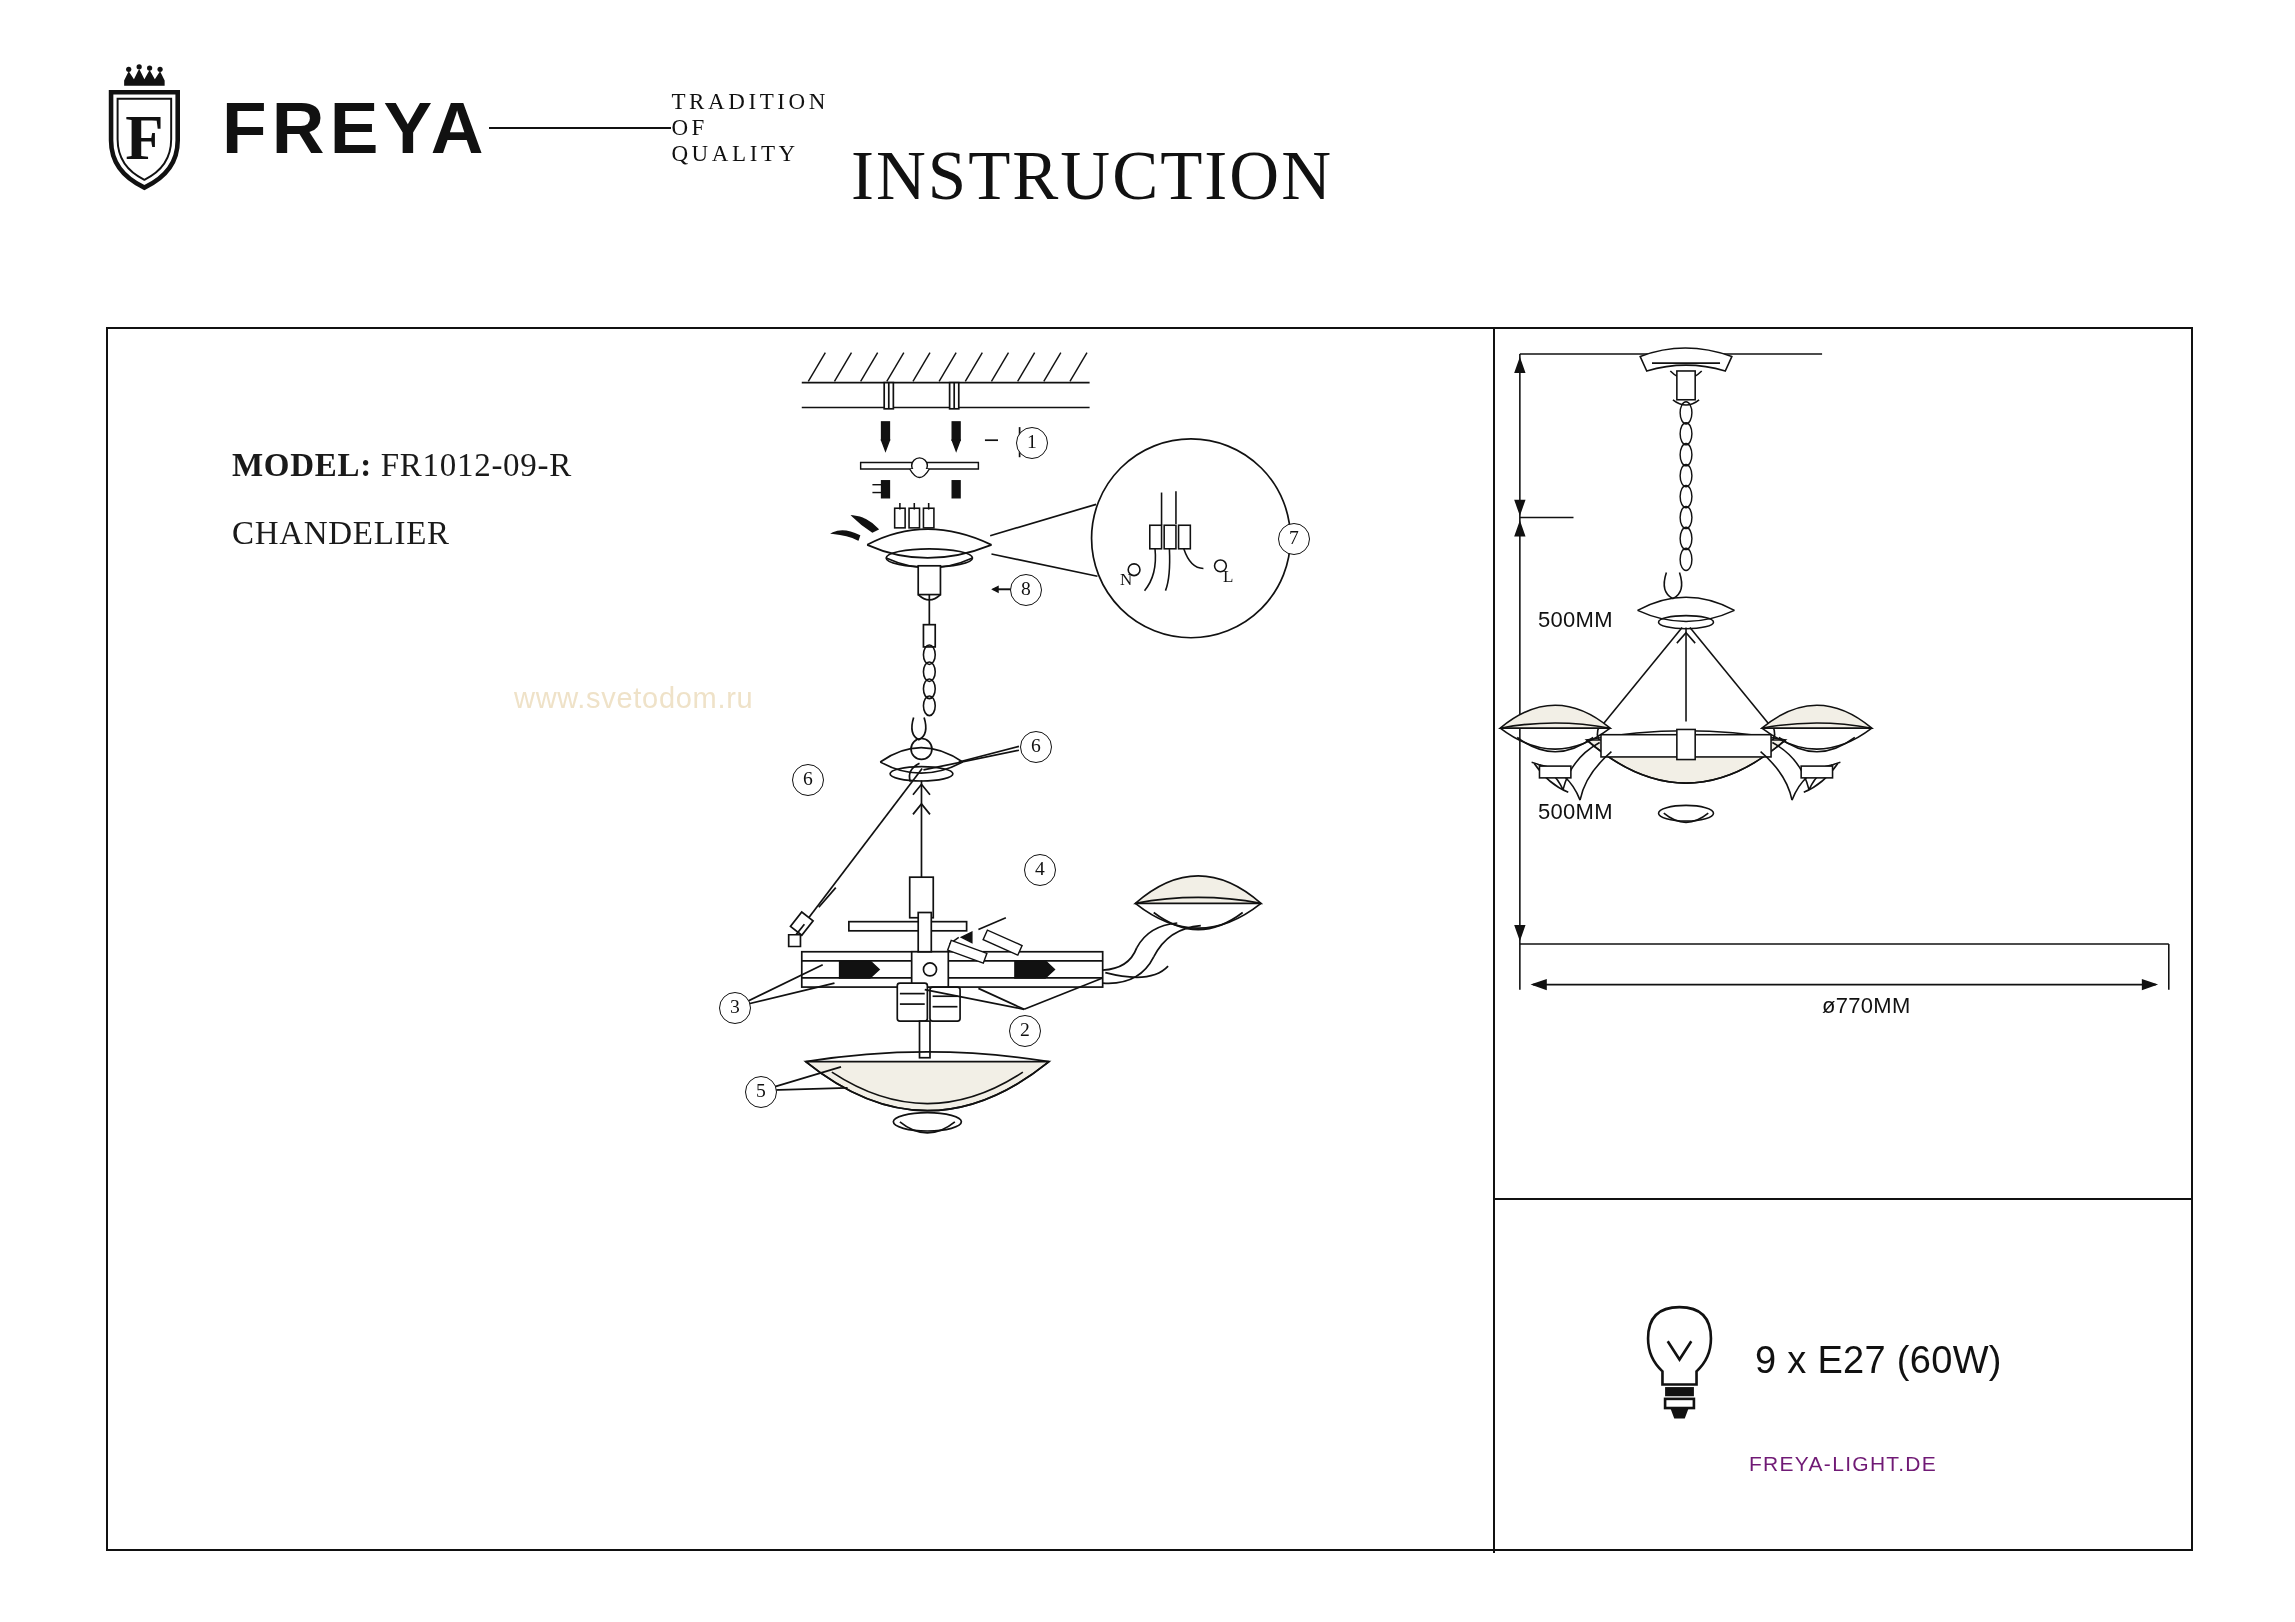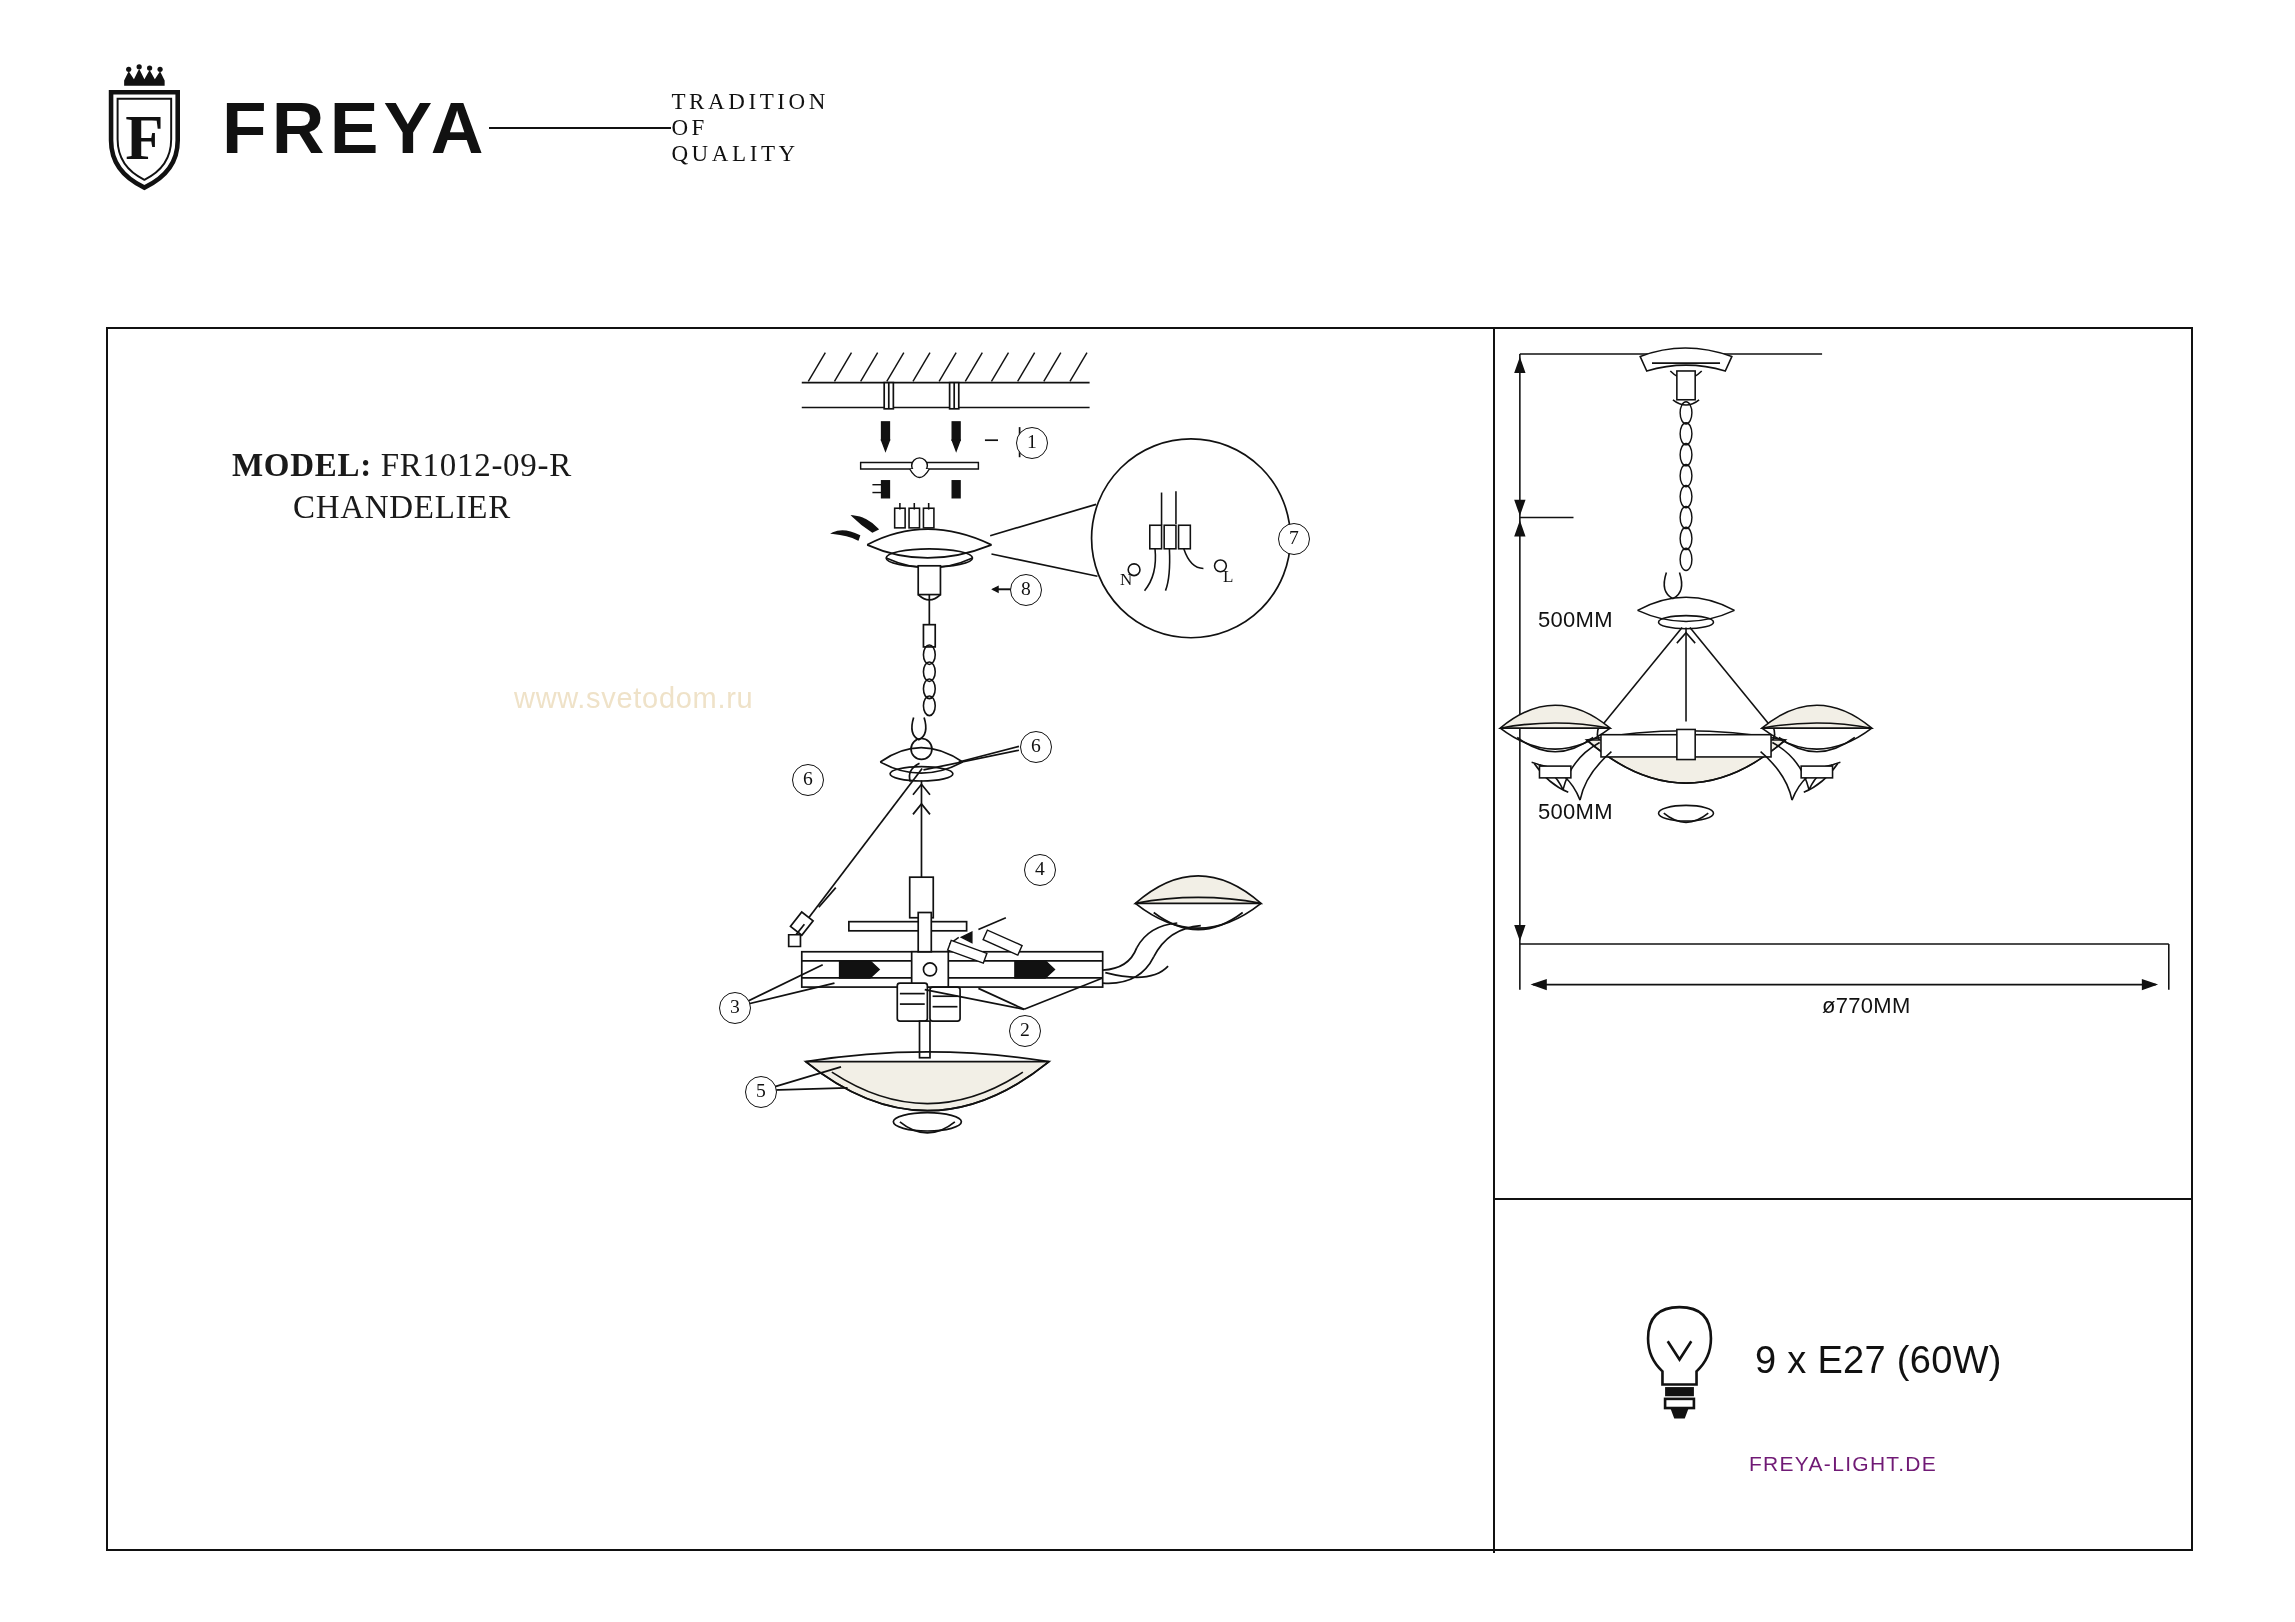--- a/index.html
+++ b/index.html
@@ -109,22 +109,21 @@
     font-size: 33px;
     letter-spacing: 0.7px;
     white-space: nowrap;
   }
   .model-label {
     font-weight: bold;
   }
   .model-type {
     font-size: 33px;
     letter-spacing: 0.7px;
-    margin-top: 5px;
-    text-align: center;
+    margin-top: 31px;
   }
 
   .watermark {
     position: absolute;
     left: 406px;
     top: 353px;
     font-family: "Liberation Sans", sans-serif;
     font-size: 29px;
     color: #efe2c8;
     letter-spacing: 0.7px;
@@ -205,20 +204,21 @@
         <text x="71" y="148" font-family="Liberation Serif, serif" font-size="96" font-weight="bold" fill="#111" text-anchor="middle">F</text>
       </svg>
     </div>
     <div class="brand-text">
       <div class="brand-name">FREYA</div>
       <div class="brand-rule"></div>
       <div class="brand-tagline">TRADITION OF QUALITY</div>
     </div>
   </div>
 
+  <div class="doc-title">INSTRUCTION</div>
 </div>
 
 <div class="frame">
 
   <div class="v-divider"></div>
   <div class="h-divider"></div>
 
   <div class="model-block">
     <div class="model-line">
       <span class="model-label">MODEL:</span>

